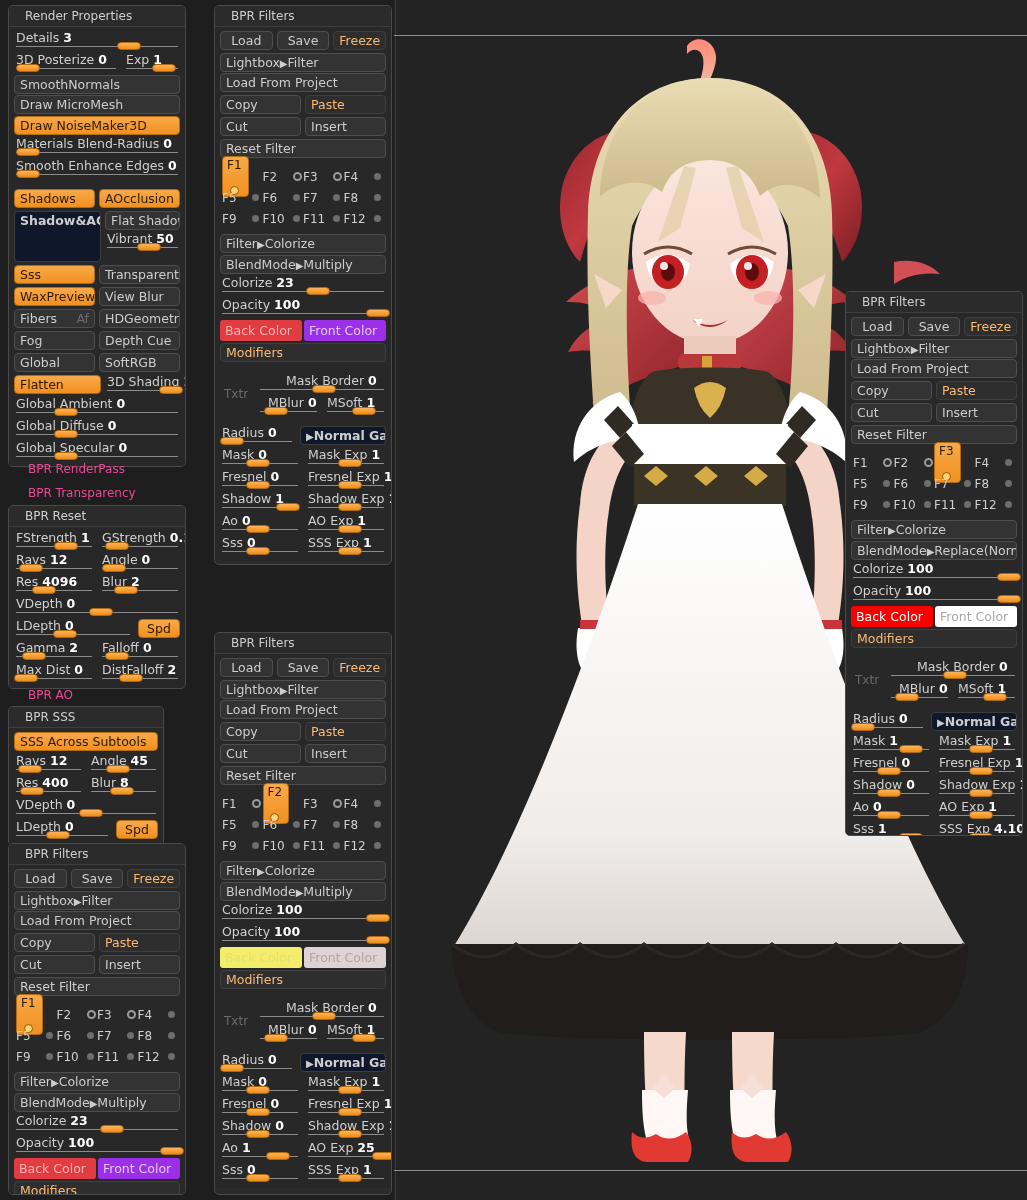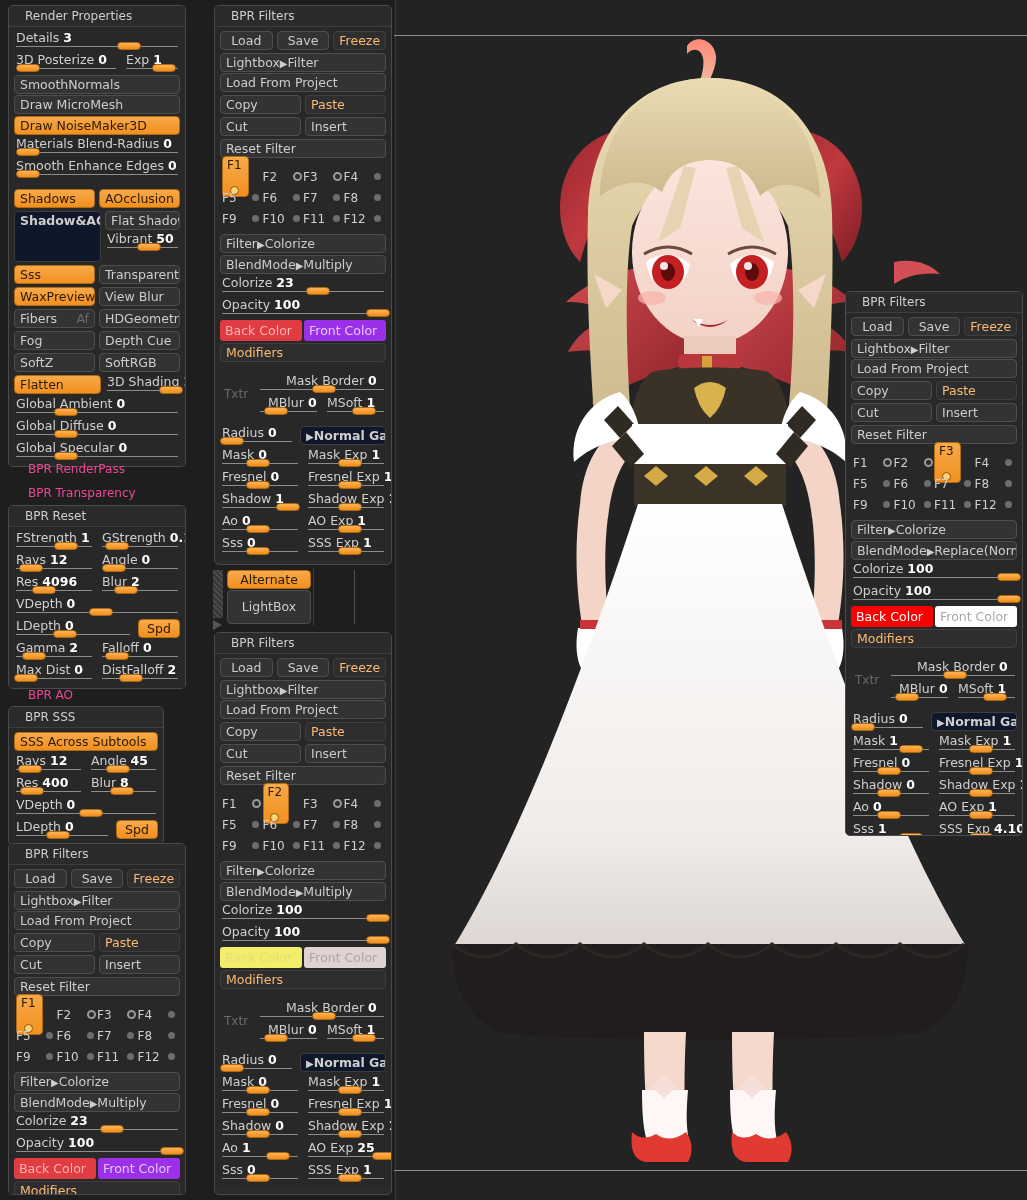--- a/index.html
+++ b/index.html
@@ -301,21 +301,21 @@
           <span>Fibers</span>
           <span style="position:absolute;right:5px;top:0;color:#6a6a6a">Af</span>
         </div>
         <div class="btn">HDGeometry</div>
       </div>
       <div class="row2">
         <div class="btn">Fog</div>
         <div class="btn">Depth Cue</div>
       </div>
       <div class="row2">
-        <div class="btn">SoftZ</div>
+        <div class="btn">Global</div>
         <div class="btn">SoftRGB</div>
       </div>
       <div class="row2" style="align-items:flex-start">
         <div class="btn on">Flatten</div>
         <div class="sl">
           <div class="lab"><span>3D Shading</span>
             <b>100</b></div>
           <div class="track"></div>
             <div class="knob" style="left:72%"></div>
         </div>
@@ -765,29 +765,20 @@
           </div>
         <div class="sl">
           <div class="lab"><span>SSS Exp</span> <b>1</b></div>
           <div class="track"></div>
             <div class="knob" style="left:40%"></div>
           </div>
       </div>
     </div>
   </div>
 
-  <div class="alt-widget">
-    <div class="alt-scroll"></div>
-    <div class="alt-tri"></div>
-    <div class="alt-col">
-      <div class="btn on center">Alternate</div>
-      <div class="btn center" style="height:34px;line-height:32px">LightBox</div>
-    </div>
-    <div class="alt-box"></div>
-  </div>
 
   <div class="panel" style="left:214px; top:632px; width:178px; height:563px;">
     <div class="panel-title">BPR Filters</div>
     <div class="panel-body">
       <div class="row3">
         <div class="btn center">Load</div>
         <div class="btn center">Save</div>
         <div class="btn center dim">Freeze</div>
       </div>
       <div class="btn">

